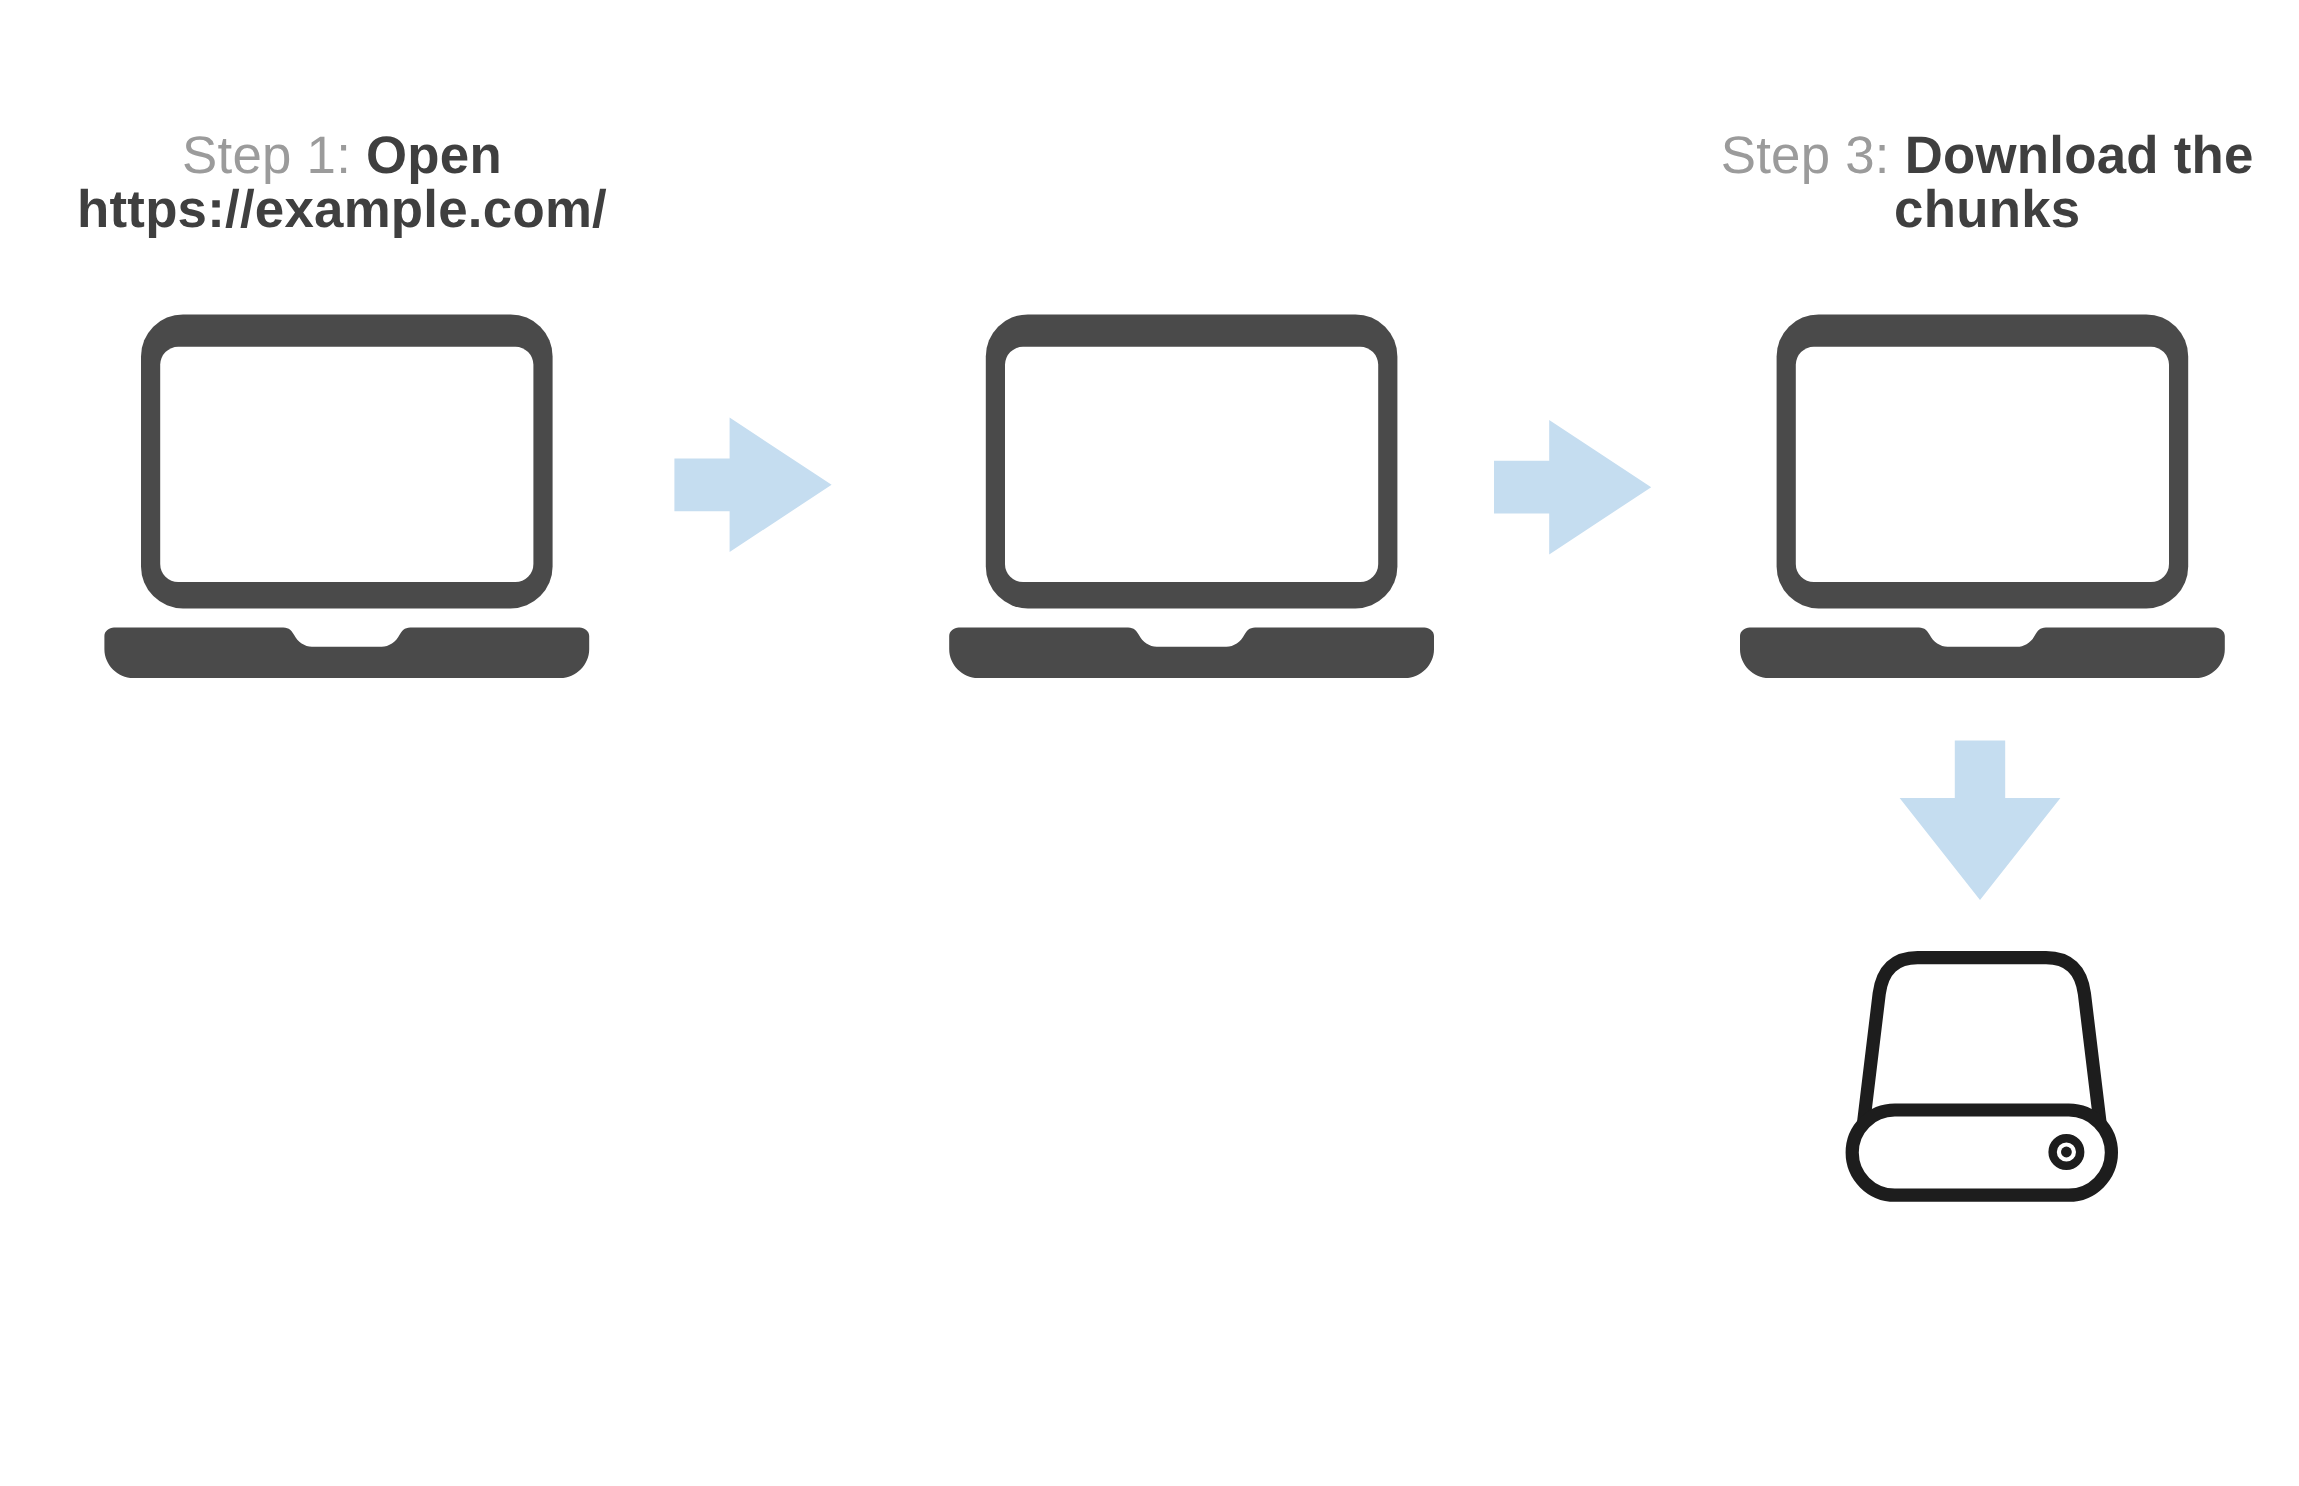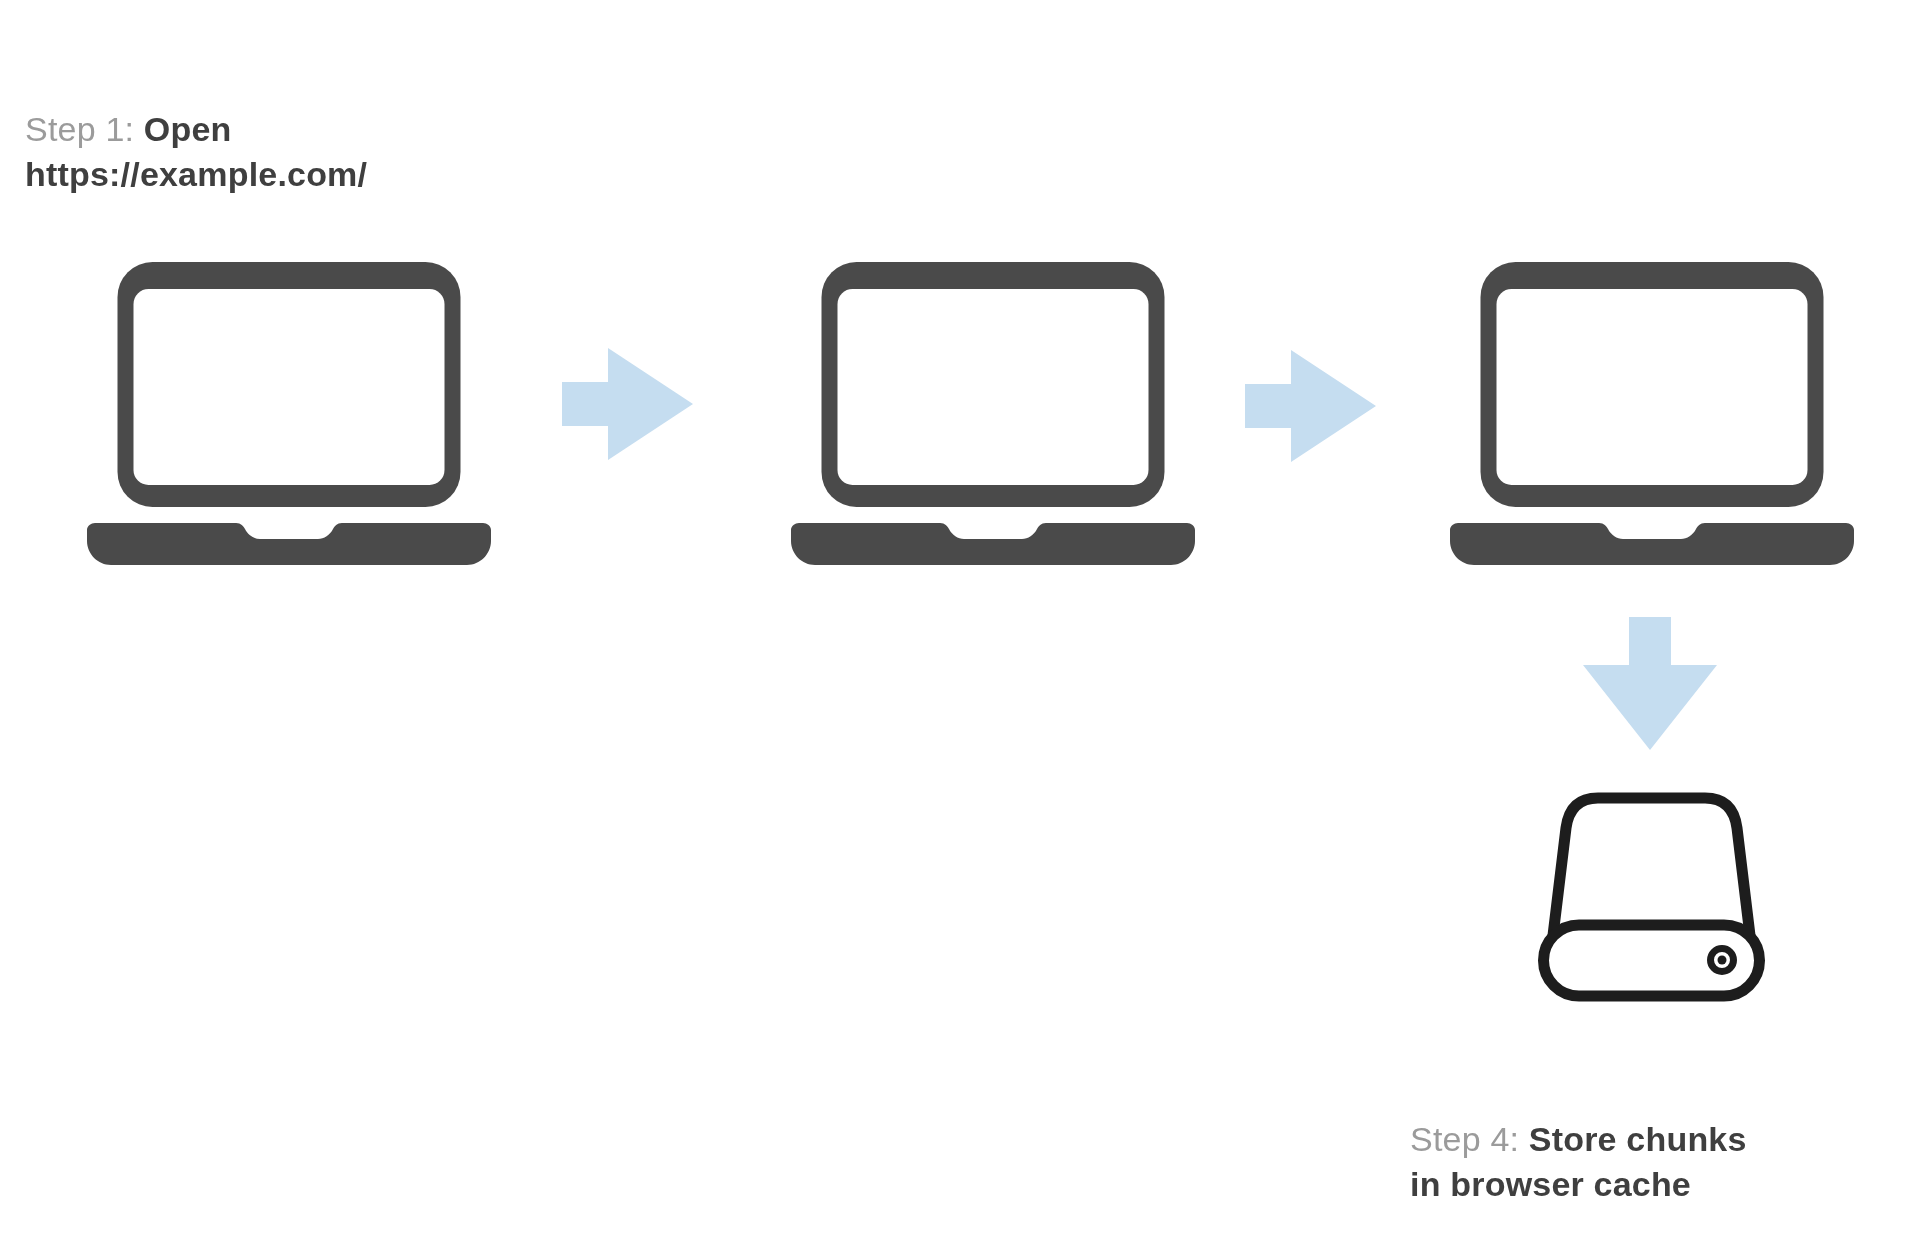--- a/index.html
+++ b/index.html
@@ -16,22 +16,23 @@
   }
   .canvas {
     position: absolute;
     inset: 0;
     background: var(--canvas-bg, #ffffff);
   }
   .abs { position: absolute; }
 
   .step-label {
     position: absolute;
-    font-size: 34px;
+    font-size: 44px;
     line-height: 45px;
+    text-align: center;
     white-space: pre-line;
     color: var(--label-muted, #9b9b9b);
     font-weight: 400;
     letter-spacing: 0.2px;
   }
   .step-label .strong {
     color: var(--label-strong, #3f3f3f);
     font-weight: 700;
   }
 
@@ -55,20 +56,24 @@
 <body>
 
 <div class="canvas">
 
   <div class="step-label" style="left:25px; top:62px; width:520px;">
     <span>Step 1: </span><span class="strong">Open
 https://example.com/</span>
   </div>
 
 
+  <div class="step-label" style="left:1416px; top:62px; width:480px;">
+    <span>Step 3: </span><span class="strong">Download the
+chunks</span>
+  </div>
 
   <svg class="abs" style="left:87px; top:262px;" width="404" height="303" viewBox="0 0 404 303" aria-hidden="true">
     <rect class="laptop-part" x="30.5" y="0" width="343" height="245" rx="35"></rect>
     <rect class="laptop-screen-inner" x="46.5" y="27" width="311" height="196" rx="15"></rect>
     <path class="laptop-part" d="M 8,261 H 147 C 153,261 155,262 158,267 C 161,273 167,277 173,277 H 231 C 237,277 243,273 246,267 C 249,262 251,261 257,261 H 396 C 400,261 404,264 404,268 V 279 C 404,292 393,303 380,303 H 24 C 11,303 0,292 0,279 V 268 C 0,264 4,261 8,261 Z"></path>
   </svg>
 
   <svg class="abs" style="left:562px; top:348px;" width="131" height="112" viewBox="0 0 131 112" aria-hidden="true">
     <polygon class="arrow-shape" points="0,34 46,34 46,0 131,56 46,112 46,78 0,78"></polygon>
   </svg>
@@ -93,18 +98,14 @@
     <polygon class="arrow-shape" points="46,0 88,0 88,48 134,48 67,133 0,48 46,48"></polygon>
   </svg>
 
   <svg class="abs" style="left:1538px; top:790px;" width="227" height="212" viewBox="0 0 227 212" aria-hidden="true">
     <path class="drive-part" d="M 13,162 L 28,38 Q 32,8 60,8 L 167,8 Q 195,8 199,38 L 214,162 Z"></path>
     <rect class="drive-part" x="5.5" y="135" width="216" height="71" rx="35.5"></rect>
     <circle class="drive-part drive-led-ring" cx="184" cy="170" r="11.5"></circle>
     <circle class="drive-dot" cx="184" cy="170" r="4.5"></circle>
   </svg>
 
-  <div class="step-label" style="left:1410px; top:1072px; width:480px;">
-    <span>Step 4: </span><span class="strong">Store chunks
-in browser cache</span>
-  </div>
 
 </div>
 
 </body></html>

